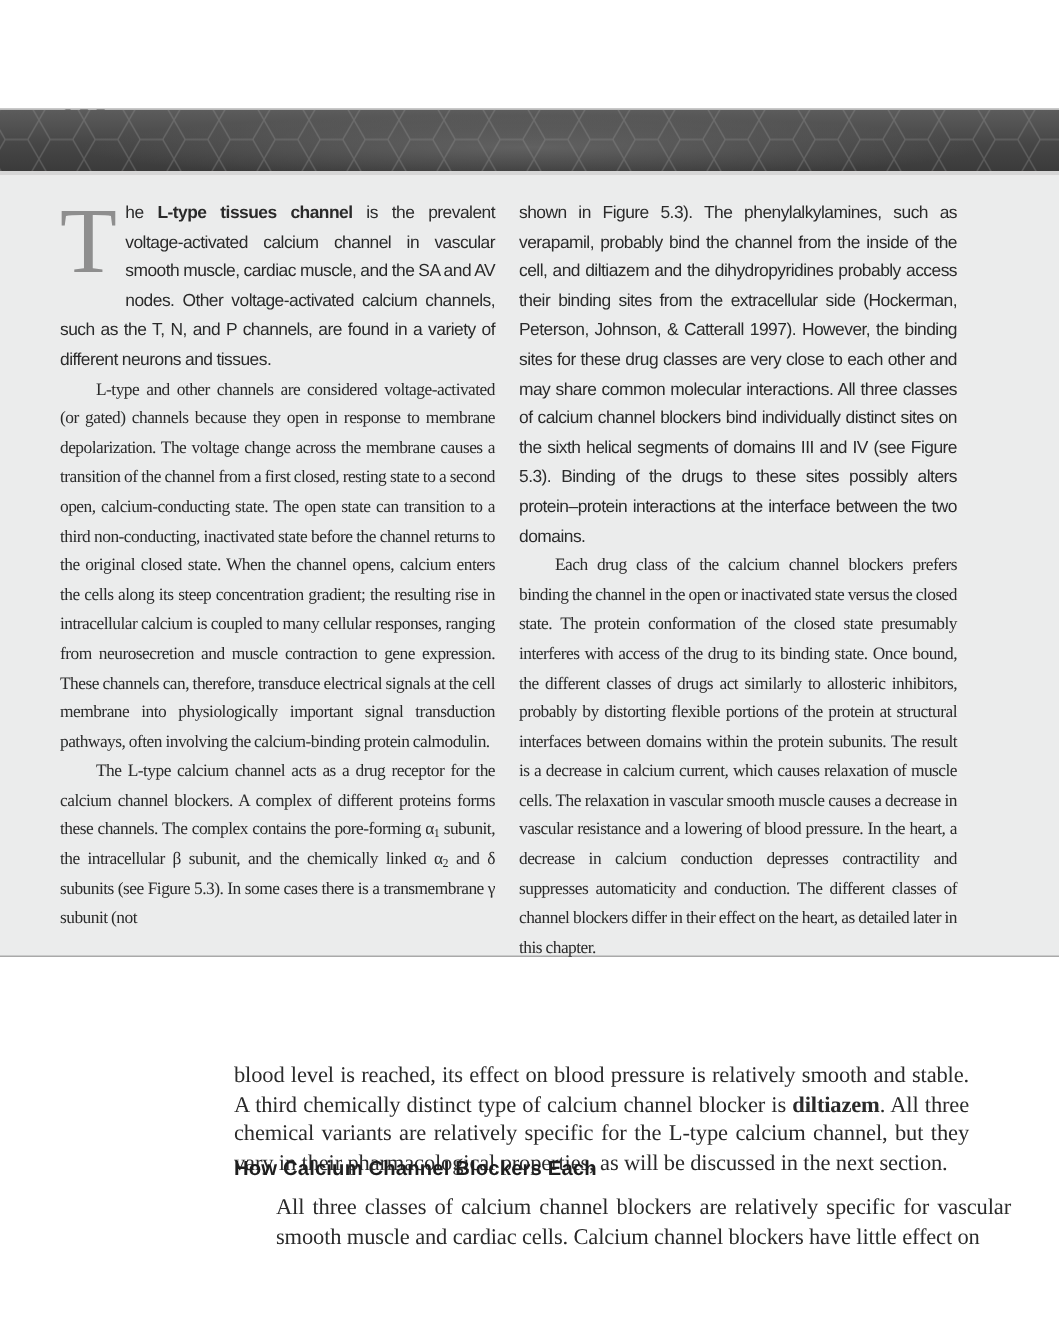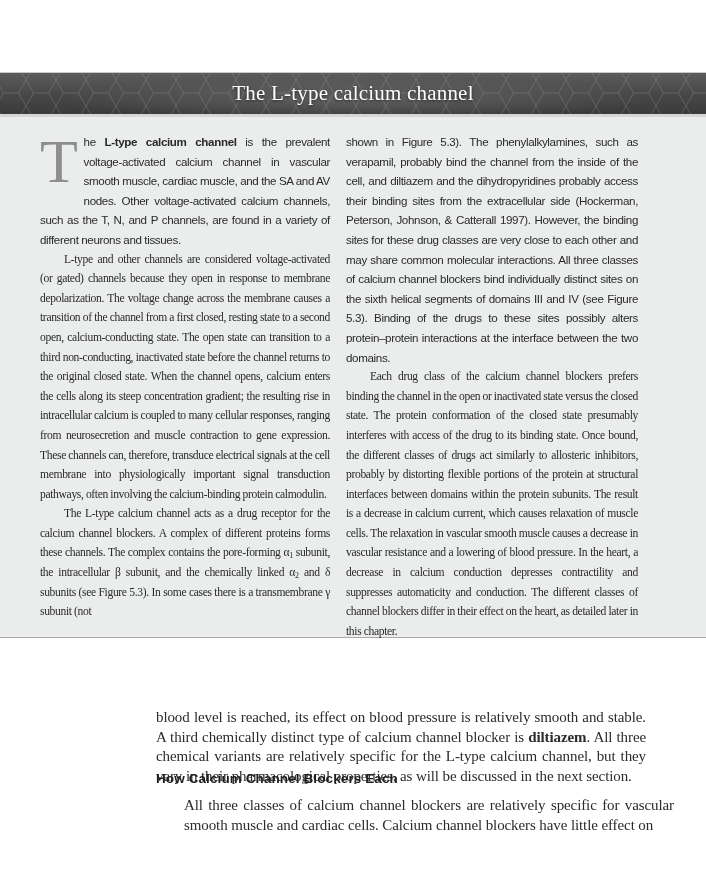--- a/index.html
+++ b/index.html
@@ -71,28 +71,27 @@
 
 <div class="banner">
   <svg class="hex" width="706" height="42" xmlns="http://www.w3.org/2000/svg">
     <defs>
       <pattern id="hexp" width="30" height="26" patternUnits="userSpaceOnUse" x="-4" y="-6">
         <path d="M7.5 0 L22.5 0 L30 13 L22.5 26 L7.5 26 L0 13 Z" fill="none" stroke="rgba(150,150,150,0.35)" stroke-width="1"></path>
       </pattern>
     </defs>
     <rect width="706" height="42" fill="url(#hexp)"></rect>
   </svg>
-  <div class="banner-title">The L-type calcium channel</div>
 </div>
 <div class="banner-rule"></div>
 
 <div class="box">
   <div class="col left">
     <p>
-      <span class="dropcap">T</span><span>he </span><b>L-type calcium channel</b><span> is the prevalent voltage-activated calcium channel in vascular smooth muscle, cardiac muscle, and the SA and AV nodes. Other voltage-activated calcium channels, such as the T, N, and P channels, are found in a variety of different neurons and tissues.</span>
+      <span class="dropcap">T</span><span>he </span><b>L-type tissues channel</b><span> is the prevalent voltage-activated calcium channel in vascular smooth muscle, cardiac muscle, and the SA and AV nodes. Other voltage-activated calcium channels, such as the T, N, and P channels, are found in a variety of different neurons and tissues.</span>
     </p>
     <p class="indent">L-type and other channels are considered voltage-activated (or gated) channels because they open in response to membrane depolarization. The voltage change across the membrane causes a transition of the channel from a first closed, resting state to a second open, calcium-conducting state. The open state can transition to a third non-conducting, inactivated state before the channel returns to the original closed state. When the channel opens, calcium enters the cells along its steep concentration gradient; the resulting rise in intracellular calcium is coupled to many cellular responses, ranging from neurosecretion and muscle contraction to gene expression. These channels can, therefore, transduce electrical signals at the cell membrane into physiologically important signal transduction pathways, often involving the calcium-binding protein calmodulin.</p>
     <p class="indent">
       <span>The L-type calcium channel acts as a drug receptor for the calcium channel blockers. A complex of different proteins forms these channels. The complex contains the pore-forming </span><span>α</span><sub>1</sub><span> subunit, the intracellular </span><span>β</span><span> subunit, and the chemically linked </span><span>α</span><sub>2</sub><span> and </span><span>δ</span><span> subunits (see Figure 5.3). In some cases there is a transmembrane </span><span>γ</span><span> subunit (not</span>
     </p>
   </div>
   <div class="col right">
     <p>shown in Figure 5.3). The phenylalkylamines, such as verapamil, probably bind the channel from the inside of the cell, and diltiazem and the dihydropyridines probably access their binding sites from the extracellular side (Hockerman, Peterson, Johnson, &amp; Catterall 1997). However, the binding sites for these drug classes are very close to each other and may share common molecular interactions. All three classes of calcium channel blockers bind individually distinct sites on the sixth helical segments of domains III and IV (see Figure 5.3). Binding of the drugs to these sites possibly alters protein–protein interactions at the interface between the two domains.</p>
     <p class="indent">Each drug class of the calcium channel blockers prefers binding the channel in the open or inactivated state versus the closed state. The protein conformation of the closed state presumably interferes with access of the drug to its binding state. Once bound, the different classes of drugs act similarly to allosteric inhibitors, probably by distorting flexible portions of the protein at structural interfaces between domains within the protein subunits. The result is a decrease in calcium current, which causes relaxation of muscle cells. The relaxation in vascular smooth muscle causes a decrease in vascular resistance and a lowering of blood pressure. In the heart, a decrease in calcium conduction depresses contractility and suppresses automaticity and conduction. The different classes of channel blockers differ in their effect on the heart, as detailed later in this chapter.</p>
   </div>

